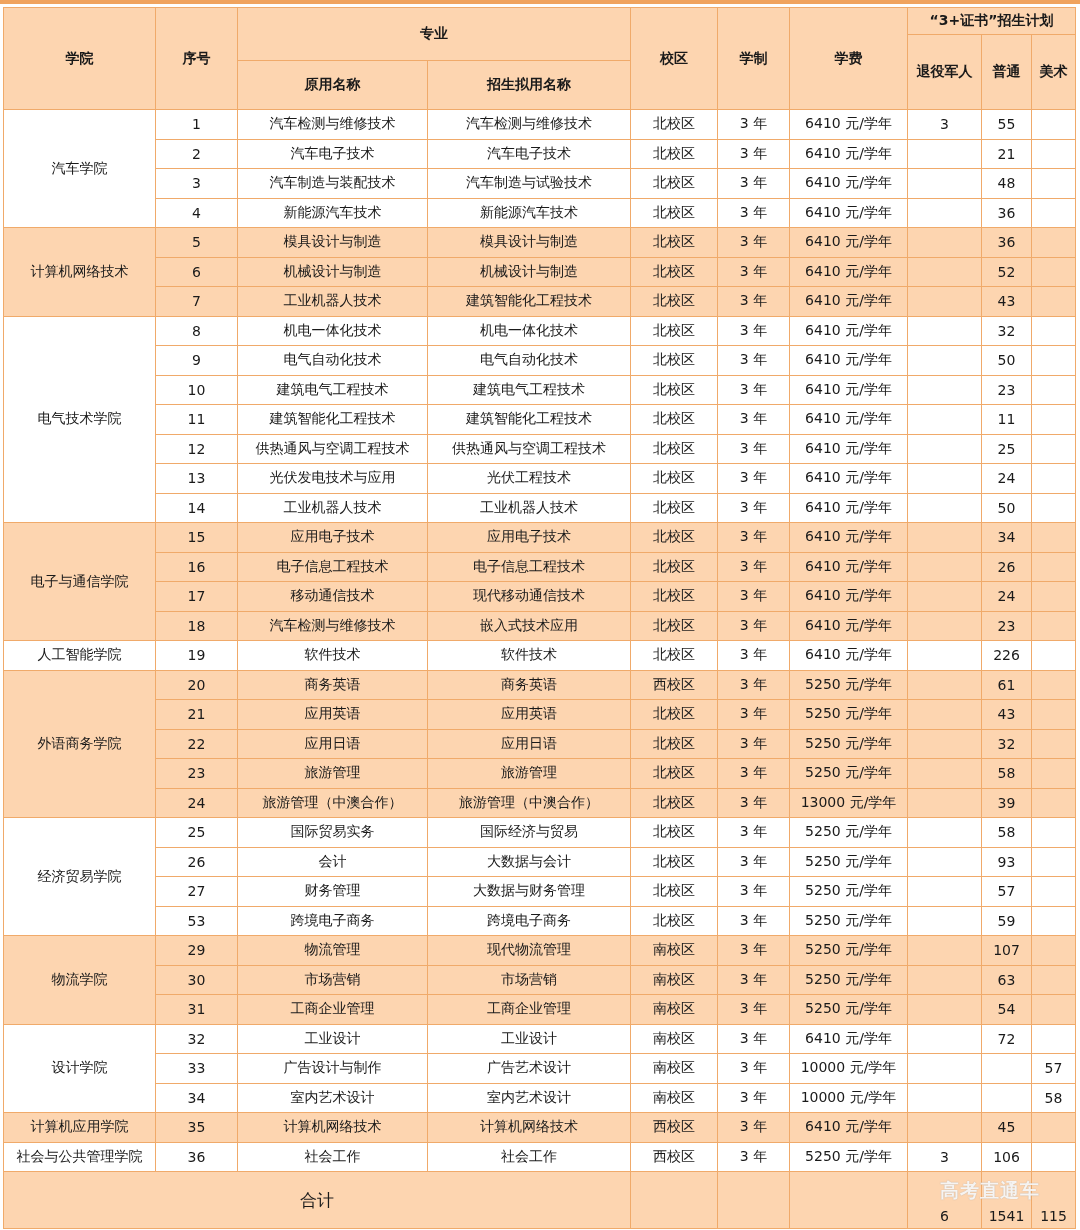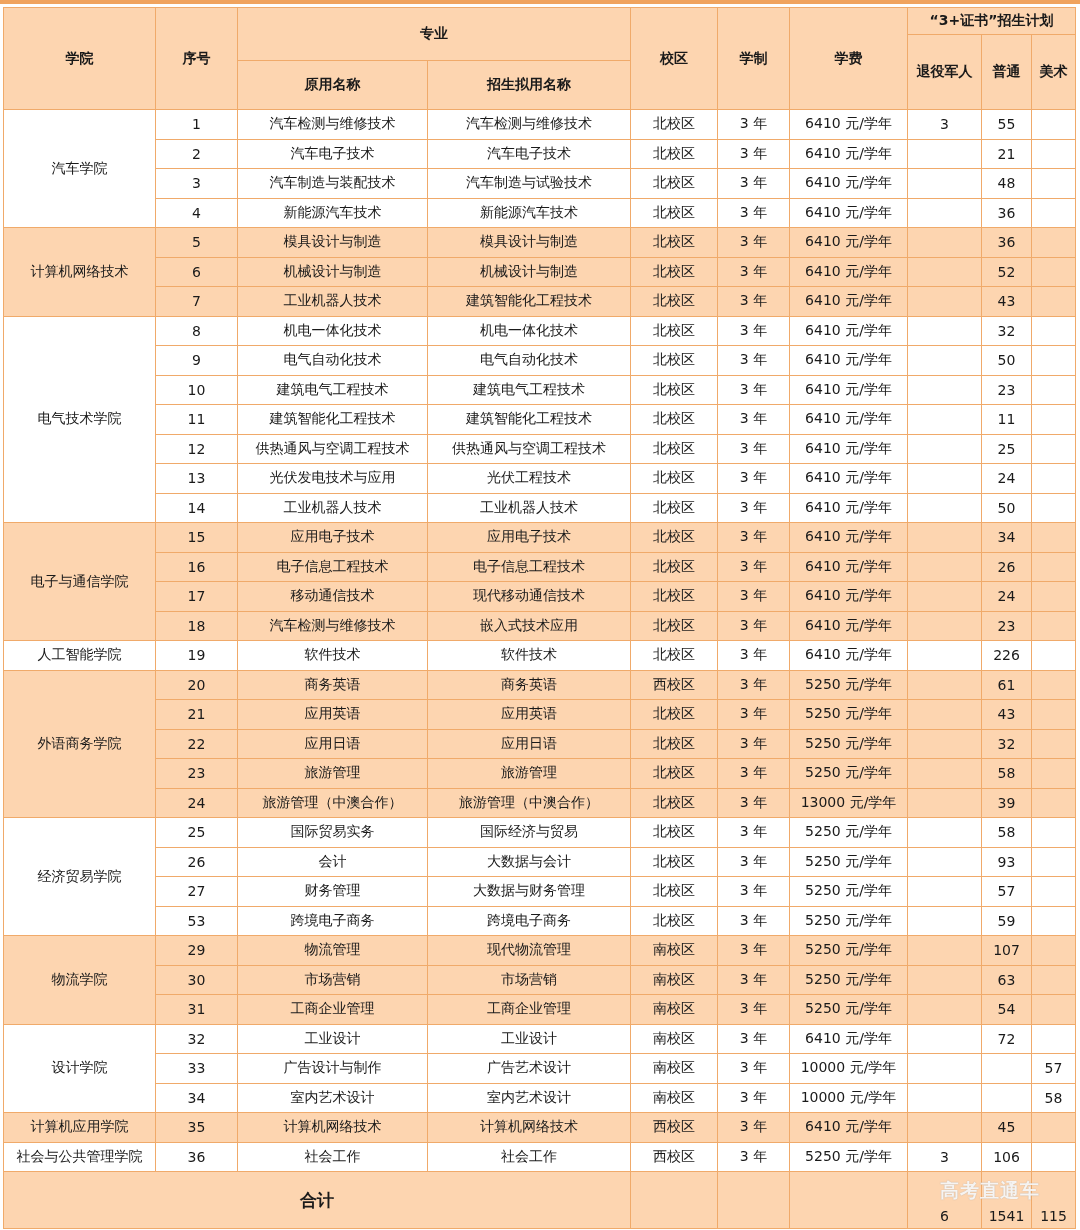--- a/index.html
+++ b/index.html
@@ -11,21 +11,21 @@
   td, th { border:1.5px solid #f0aa6a; text-align:center; vertical-align:middle; padding:0;
            white-space:nowrap; overflow:hidden; }
   th { background:#fdd5b0; font-weight:bold; font-size:14px; }
   tr.body-row td { height:28.5px; }
   tr.hdr1 th { height:52px; }
   tr.hdr1 th.plan { height:26px; }
   tr.hdr2 th { height:26px; }
   tr.hdr3 th { height:48px;text-align:center; }
   .peach td { background:#fdd5b0; }
   .white td { background:#ffffff; }
-  td.total-label { font-weight:bold; font-size:17px; height:52px; background:#fdd5b0; }
+  td.total-label { font-weight:normal; font-size:17px; height:52px; background:#fdd5b0; }
   tr.total td { background:#fdd5b0; height:52px; vertical-align:bottom; padding-bottom:4px; }
   .watermark { position:absolute; left:940px; top:1178px; font-size:19px; color:rgba(255,255,255,0.88);
                text-shadow:0 0 1px rgba(120,120,120,0.6); letter-spacing:1px; pointer-events:none;font-weight:bold; }
 </style>
 </head>
 <body>
 
 <div class="topbar"></div>
 
 <table>

